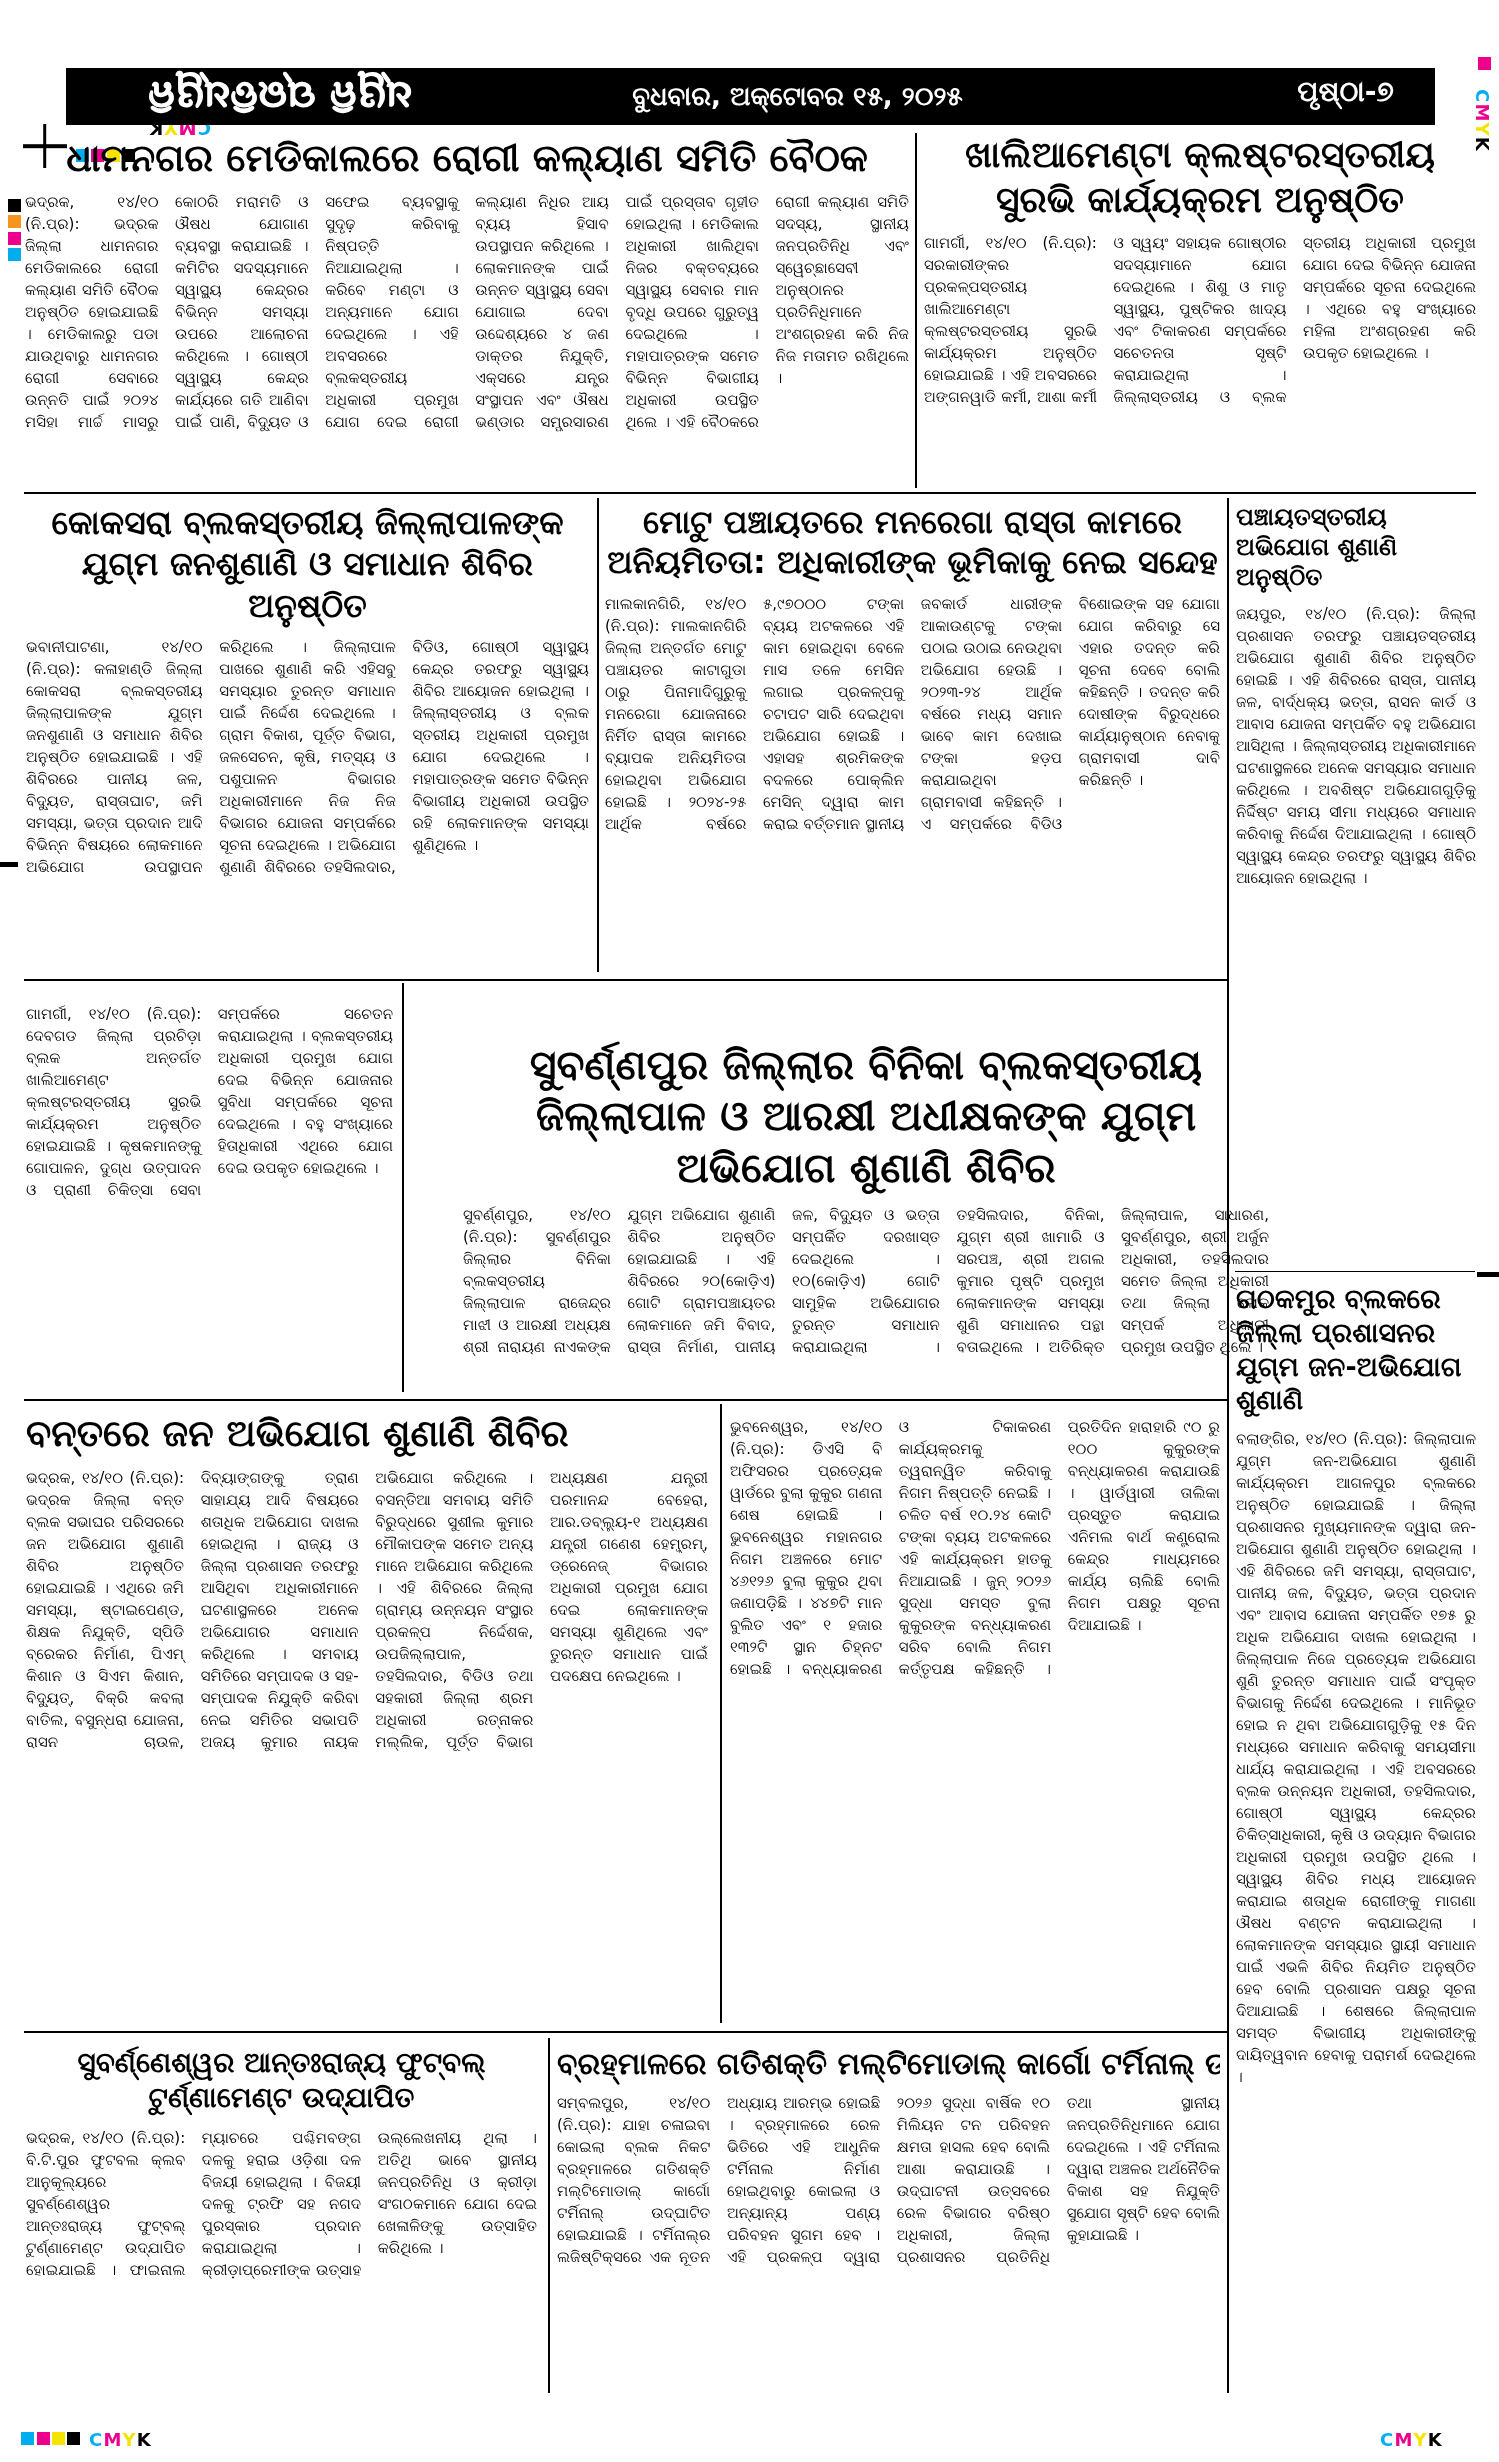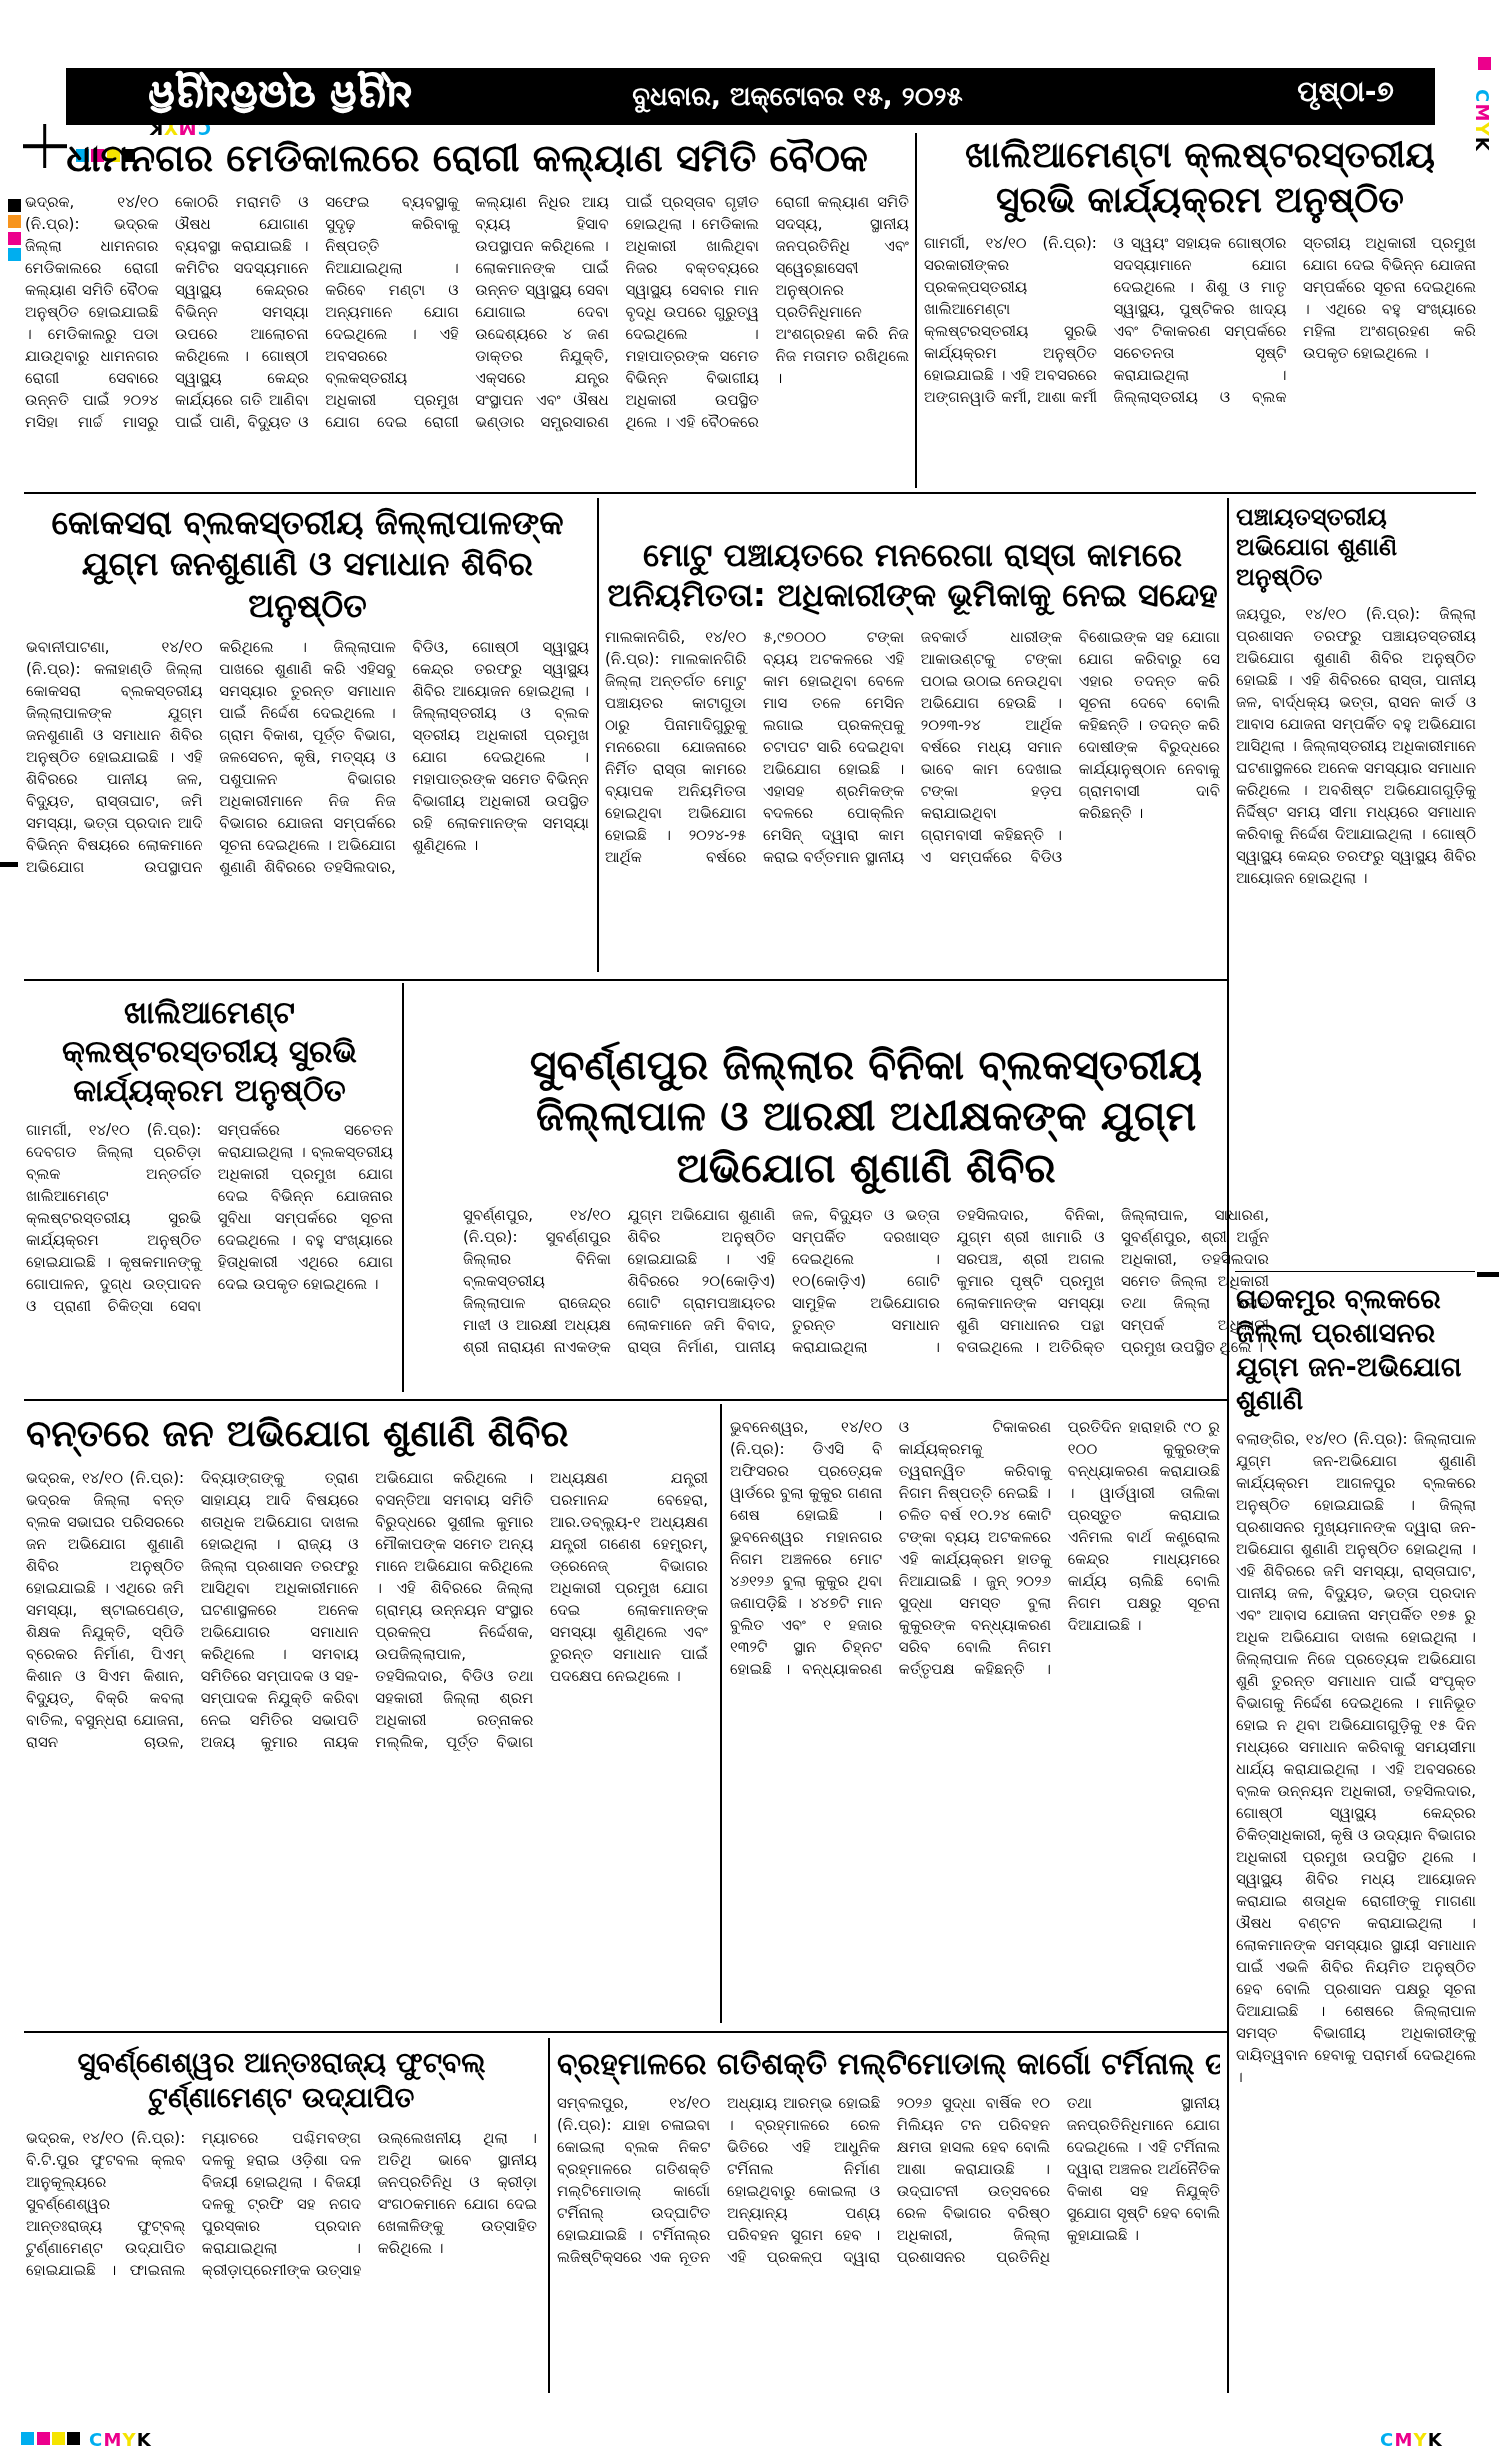--- a/index.html
+++ b/index.html
@@ -100,32 +100,31 @@
 <section class="abs article" style="left:924px;top:132px;width:552px;height:357px;">
   <h2 class="hl" style="font-size:36px;">ଖାଲିଆମେଣ୍ଟା କ୍ଲଷ୍ଟରସ୍ତରୀୟ ସୁରଭି କାର୍ଯ୍ୟକ୍ରମ ଅନୁଷ୍ଠିତ</h2>
   <div class="bd cols-3" style="height:242px;margin-top:9.5px;">ଗାମର୍ଗୀ, ୧୪/୧୦ (ନି.ପ୍ର): ସରକାରୀଙ୍କର ପ୍ରକଳ୍ପସ୍ତରୀୟ ଖାଲିଆମେଣ୍ଟା କ୍ଲଷ୍ଟରସ୍ତରୀୟ ସୁରଭି କାର୍ଯ୍ୟକ୍ରମ ଅନୁଷ୍ଠିତ ହୋଇଯାଇଛି । ଏହି ଅବସରରେ ଅଙ୍ଗନୱାଡି କର୍ମୀ, ଆଶା କର୍ମୀ ଓ ସ୍ୱୟଂ ସହାୟକ ଗୋଷ୍ଠୀର ସଦସ୍ୟାମାନେ ଯୋଗ ଦେଇଥିଲେ । ଶିଶୁ ଓ ମାତୃ ସ୍ୱାସ୍ଥ୍ୟ, ପୁଷ୍ଟିକର ଖାଦ୍ୟ ଏବଂ ଟିକାକରଣ ସମ୍ପର୍କରେ ସଚେତନତା ସୃଷ୍ଟି କରାଯାଇଥିଲା । ଜିଲ୍ଲାସ୍ତରୀୟ ଓ ବ୍ଲକ ସ୍ତରୀୟ ଅଧିକାରୀ ପ୍ରମୁଖ ଯୋଗ ଦେଇ ବିଭିନ୍ନ ଯୋଜନା ସମ୍ପର୍କରେ ସୂଚନା ଦେଇଥିଲେ । ଏଥିରେ ବହୁ ସଂଖ୍ୟାରେ ମହିଳା ଅଂଶଗ୍ରହଣ କରି ଉପକୃତ ହୋଇଥିଲେ ।</div>
 </section>
 
 <section class="abs article" style="left:26px;top:502px;width:563px;height:469px;">
   <h2 class="hl" style="font-size:33px;text-align:center;">କୋକସରା ବ୍ଲକସ୍ତରୀୟ ଜିଲ୍ଲାପାଳଙ୍କ ଯୁଗ୍ମ ଜନଶୁଣାଣି ଓ ସମାଧାନ ଶିବିର ଅନୁଷ୍ଠିତ</h2>
   <div class="bd cols-3" style="height:361px;margin-top:10.7px;">ଭବାନୀପାଟଣା, ୧୪/୧୦ (ନି.ପ୍ର): କଳାହାଣ୍ଡି ଜିଲ୍ଲା କୋକସରା ବ୍ଲକସ୍ତରୀୟ ଜିଲ୍ଲାପାଳଙ୍କ ଯୁଗ୍ମ ଜନଶୁଣାଣି ଓ ସମାଧାନ ଶିବିର ଅନୁଷ୍ଠିତ ହୋଇଯାଇଛି । ଏହି ଶିବିରରେ ପାନୀୟ ଜଳ, ବିଦ୍ୟୁତ, ରାସ୍ତାଘାଟ, ଜମି ସମସ୍ୟା, ଭତ୍ତା ପ୍ରଦାନ ଆଦି ବିଭିନ୍ନ ବିଷୟରେ ଲୋକମାନେ ଅଭିଯୋଗ ଉପସ୍ଥାପନ କରିଥିଲେ । ଜିଲ୍ଲାପାଳ ପାଖରେ ଶୁଣାଣି କରି ଏହିସବୁ ସମସ୍ୟାର ତୁରନ୍ତ ସମାଧାନ ପାଇଁ ନିର୍ଦ୍ଦେଶ ଦେଇଥିଲେ । ଗ୍ରାମ ବିକାଶ, ପୂର୍ତ୍ତ ବିଭାଗ, ଜଳସେଚନ, କୃଷି, ମତ୍ସ୍ୟ ଓ ପଶୁପାଳନ ବିଭାଗର ଅଧିକାରୀମାନେ ନିଜ ନିଜ ବିଭାଗର ଯୋଜନା ସମ୍ପର୍କରେ ସୂଚନା ଦେଇଥିଲେ । ଅଭିଯୋଗ ଶୁଣାଣି ଶିବିରରେ ତହସିଲଦାର, ବିଡିଓ, ଗୋଷ୍ଠୀ ସ୍ୱାସ୍ଥ୍ୟ କେନ୍ଦ୍ର ତରଫରୁ ସ୍ୱାସ୍ଥ୍ୟ ଶିବିର ଆୟୋଜନ ହୋଇଥିଲା । ଜିଲ୍ଲାସ୍ତରୀୟ ଓ ବ୍ଲକ ସ୍ତରୀୟ ଅଧିକାରୀ ପ୍ରମୁଖ ଯୋଗ ଦେଇଥିଲେ । ମହାପାତ୍ରଙ୍କ ସମେତ ବିଭିନ୍ନ ବିଭାଗୀୟ ଅଧିକାରୀ ଉପସ୍ଥିତ ରହି ଲୋକମାନଙ୍କ ସମସ୍ୟା ଶୁଣିଥିଲେ ।</div>
 </section>
 
-<section class="abs article" style="left:605px;top:502px;width:615px;height:469px;margin-top:33px;">
+<section class="abs article" style="left:605px;top:502px;width:615px;height:469px;">
   <h2 class="hl" style="font-size:32px;">ମୋଟୁ ପଞ୍ଚାୟତରେ ମନରେଗା ରାସ୍ତା କାମରେ ଅନିୟମିତତା: ଅଧିକାରୀଙ୍କ ଭୂମିକାକୁ ନେଇ ସନ୍ଦେହ</h2>
   <div class="bd cols-4" style="height:361px;margin-top:10.7px;">ମାଲକାନଗିରି, ୧୪/୧୦ (ନି.ପ୍ର): ମାଲକାନଗିରି ଜିଲ୍ଲା ଅନ୍ତର୍ଗତ ମୋଟୁ ପଞ୍ଚାୟତର କାଟାଗୁଡା ଠାରୁ ପିନାମାଦିଗୁରୁକୁ ମନରେଗା ଯୋଜନାରେ ନିର୍ମିତ ରାସ୍ତା କାମରେ ବ୍ୟାପକ ଅନିୟମିତତା ହୋଇଥିବା ଅଭିଯୋଗ ହୋଇଛି । ୨୦୨୪-୨୫ ଆର୍ଥିକ ବର୍ଷରେ ୫,୯୭୦୦୦ ଟଙ୍କା ବ୍ୟୟ ଅଟକଳରେ ଏହି କାମ ହୋଇଥିବା ବେଳେ ମାସ ତଳେ ମେସିନ ଲଗାଇ ପ୍ରକଳ୍ପକୁ ଚଟାପଟ ସାରି ଦେଇଥିବା ଅଭିଯୋଗ ହୋଇଛି । ଏହାସହ ଶ୍ରମିକଙ୍କ ବଦଳରେ ପୋକ୍ଲିନ ମେସିନ୍ ଦ୍ୱାରା କାମ କରାଇ ବର୍ତ୍ତମାନ ସ୍ଥାନୀୟ ଜବକାର୍ଡ ଧାରୀଙ୍କ ଆକାଉଣ୍ଟକୁ ଟଙ୍କା ପଠାଇ ଉଠାଇ ନେଉଥିବା ଅଭିଯୋଗ ହେଉଛି । ୨୦୨୩-୨୪ ଆର୍ଥିକ ବର୍ଷରେ ମଧ୍ୟ ସମାନ ଭାବେ କାମ ଦେଖାଇ ଟଙ୍କା ହଡ଼ପ କରାଯାଇଥିବା ଗ୍ରାମବାସୀ କହିଛନ୍ତି । ଏ ସମ୍ପର୍କରେ ବିଡିଓ ବିଶୋଇଙ୍କ ସହ ଯୋଗା ଯୋଗ କରିବାରୁ ସେ ଏହାର ତଦନ୍ତ କରି ସୂଚନା ଦେବେ ବୋଲି କହିଛନ୍ତି । ତଦନ୍ତ କରି ଦୋଷୀଙ୍କ ବିରୁଦ୍ଧରେ କାର୍ଯ୍ୟାନୁଷ୍ଠାନ ନେବାକୁ ଗ୍ରାମବାସୀ ଦାବି କରିଛନ୍ତି ।</div>
 </section>
 
 <section class="abs article" style="left:1236px;top:502px;width:240px;height:764px;">
   <h2 class="hl hl-left" style="font-size:24px;">ପଞ୍ଚାୟତସ୍ତରୀୟ ଅଭିଯୋଗ ଶୁଣାଣି ଅନୁଷ୍ଠିତ</h2>
   <div class="bd cols-1" style="height:598px;margin-top:10.7px;">ଜୟପୁର, ୧୪/୧୦ (ନି.ପ୍ର): ଜିଲ୍ଲା ପ୍ରଶାସନ ତରଫରୁ ପଞ୍ଚାୟତସ୍ତରୀୟ ଅଭିଯୋଗ ଶୁଣାଣି ଶିବିର ଅନୁଷ୍ଠିତ ହୋଇଛି । ଏହି ଶିବିରରେ ରାସ୍ତା, ପାନୀୟ ଜଳ, ବାର୍ଦ୍ଧକ୍ୟ ଭତ୍ତା, ରାସନ କାର୍ଡ ଓ ଆବାସ ଯୋଜନା ସମ୍ପର୍କିତ ବହୁ ଅଭିଯୋଗ ଆସିଥିଲା । ଜିଲ୍ଲାସ୍ତରୀୟ ଅଧିକାରୀମାନେ ଘଟଣାସ୍ଥଳରେ ଅନେକ ସମସ୍ୟାର ସମାଧାନ କରିଥିଲେ । ଅବଶିଷ୍ଟ ଅଭିଯୋଗଗୁଡ଼ିକୁ ନିର୍ଦ୍ଦିଷ୍ଟ ସମୟ ସୀମା ମଧ୍ୟରେ ସମାଧାନ କରିବାକୁ ନିର୍ଦ୍ଦେଶ ଦିଆଯାଇଥିଲା । ଗୋଷ୍ଠି ସ୍ୱାସ୍ଥ୍ୟ କେନ୍ଦ୍ର ତରଫରୁ ସ୍ୱାସ୍ଥ୍ୟ ଶିବିର ଆୟୋଜନ ହୋଇଥିଲା ।</div>
 </section>
 
 <section class="abs article" style="left:26px;top:993px;width:367px;height:397px;">
-  <h2 class="hl" style="font-size:31px;">ଖାଲିଆମେଣ୍ଟ କ୍ଲଷ୍ଟରସ୍ତରୀୟ ସୁରଭି କାର୍ଯ୍ୟକ୍ରମ ଅନୁଷ୍ଠିତ</h2>
   <div class="bd cols-2" style="height:261px;margin-top:9.5px;">ଗାମର୍ଗୀ, ୧୪/୧୦ (ନି.ପ୍ର): ଦେବଗଡ ଜିଲ୍ଲା ପ୍ରଚିଡ଼ା ବ୍ଲକ ଅନ୍ତର୍ଗତ ଖାଲିଆମେଣ୍ଟ କ୍ଲଷ୍ଟରସ୍ତରୀୟ ସୁରଭି କାର୍ଯ୍ୟକ୍ରମ ଅନୁଷ୍ଠିତ ହୋଇଯାଇଛି । କୃଷକମାନଙ୍କୁ ଗୋପାଳନ, ଦୁଗ୍ଧ ଉତ୍ପାଦନ ଓ ପ୍ରାଣୀ ଚିକିତ୍ସା ସେବା ସମ୍ପର୍କରେ ସଚେତନ କରାଯାଇଥିଲା । ବ୍ଲକସ୍ତରୀୟ ଅଧିକାରୀ ପ୍ରମୁଖ ଯୋଗ ଦେଇ ବିଭିନ୍ନ ଯୋଜନାର ସୁବିଧା ସମ୍ପର୍କରେ ସୂଚନା ଦେଇଥିଲେ । ବହୁ ସଂଖ୍ୟାରେ ହିତାଧିକାରୀ ଏଥିରେ ଯୋଗ ଦେଇ ଉପକୃତ ହୋଇଥିଲେ ।</div>
 </section>
 
 <section class="abs article" style="left:415px;top:1040px;width:806px;height:406px;margin-left:48px;">
   <h2 class="hl" style="font-size:41px;">ସୁବର୍ଣ୍ଣପୁର ଜିଲ୍ଲାର ବିନିକା ବ୍ଲକସ୍ତରୀୟ ଜିଲ୍ଲାପାଳ ଓ ଆରକ୍ଷୀ ଅଧୀକ୍ଷକଙ୍କ ଯୁଗ୍ମ ଅଭିଯୋଗ ଶୁଣାଣି ଶିବିର</h2>
   <div class="bd cols-5" style="height:237px;margin-top:10.7px;">ସୁବର୍ଣ୍ଣପୁର, ୧୪/୧୦ (ନି.ପ୍ର): ସୁବର୍ଣ୍ଣପୁର ଜିଲ୍ଲାର ବିନିକା ବ୍ଲକସ୍ତରୀୟ ଜିଲ୍ଲାପାଳ ରାଜେନ୍ଦ୍ର ମାଝୀ ଓ ଆରକ୍ଷୀ ଅଧ୍ୟକ୍ଷ ଶ୍ରୀ ନାରାୟଣ ନାଏକଙ୍କ ଯୁଗ୍ମ ଅଭିଯୋଗ ଶୁଣାଣି ଶିବିର ଅନୁଷ୍ଠିତ ହୋଇଯାଇଛି । ଏହି ଶିବିରରେ ୨୦(କୋଡ଼ିଏ) ଗୋଟି ଗ୍ରାମପଞ୍ଚାୟତର ଲୋକମାନେ ଜମି ବିବାଦ, ରାସ୍ତା ନିର୍ମାଣ, ପାନୀୟ ଜଳ, ବିଦ୍ୟୁତ ଓ ଭତ୍ତା ସମ୍ପର୍କିତ ଦରଖାସ୍ତ ଦେଇଥିଲେ । ୧୦(କୋଡ଼ିଏ) ଗୋଟି ସାମୁହିକ ଅଭିଯୋଗର ତୁରନ୍ତ ସମାଧାନ କରାଯାଇଥିଲା । ତହସିଲଦାର, ବିନିକା, ଯୁଗ୍ମ ଶ୍ରୀ ଖାମାରି ଓ ସରପଞ୍ଚ, ଶ୍ରୀ ଅଗଲ କୁମାର ପୃଷ୍ଟି ପ୍ରମୁଖ ଲୋକମାନଙ୍କ ସମସ୍ୟା ଶୁଣି ସମାଧାନର ପନ୍ଥା ବତାଇଥିଲେ । ଅତିରିକ୍ତ ଜିଲ୍ଲାପାଳ, ସାଧାରଣ, ସୁବର୍ଣ୍ଣପୁର, ଶ୍ରୀ ଅର୍ଜୁନ ଅଧିକାରୀ, ତହସିଲଦାର ସମେତ ଜିଲ୍ଲା ଅଧିକାରୀ ତଥା ଜିଲ୍ଲା ଲୋକ ସମ୍ପର୍କ ଅଧିକାରୀ ପ୍ରମୁଖ ଉପସ୍ଥିତ ଥିଲେ ।</div>
 </section>
 
 <section class="abs article" style="left:1236px;top:1282px;width:240px;height:1111px;">
   <h2 class="hl hl-left" style="font-size:27px;">ଗଠକମୁର ବ୍ଲକରେ ଜିଲ୍ଲା ପ୍ରଶାସନର ଯୁଗ୍ମ ଜନ-ଅଭିଯୋଗ ଶୁଣାଣି</h2>

